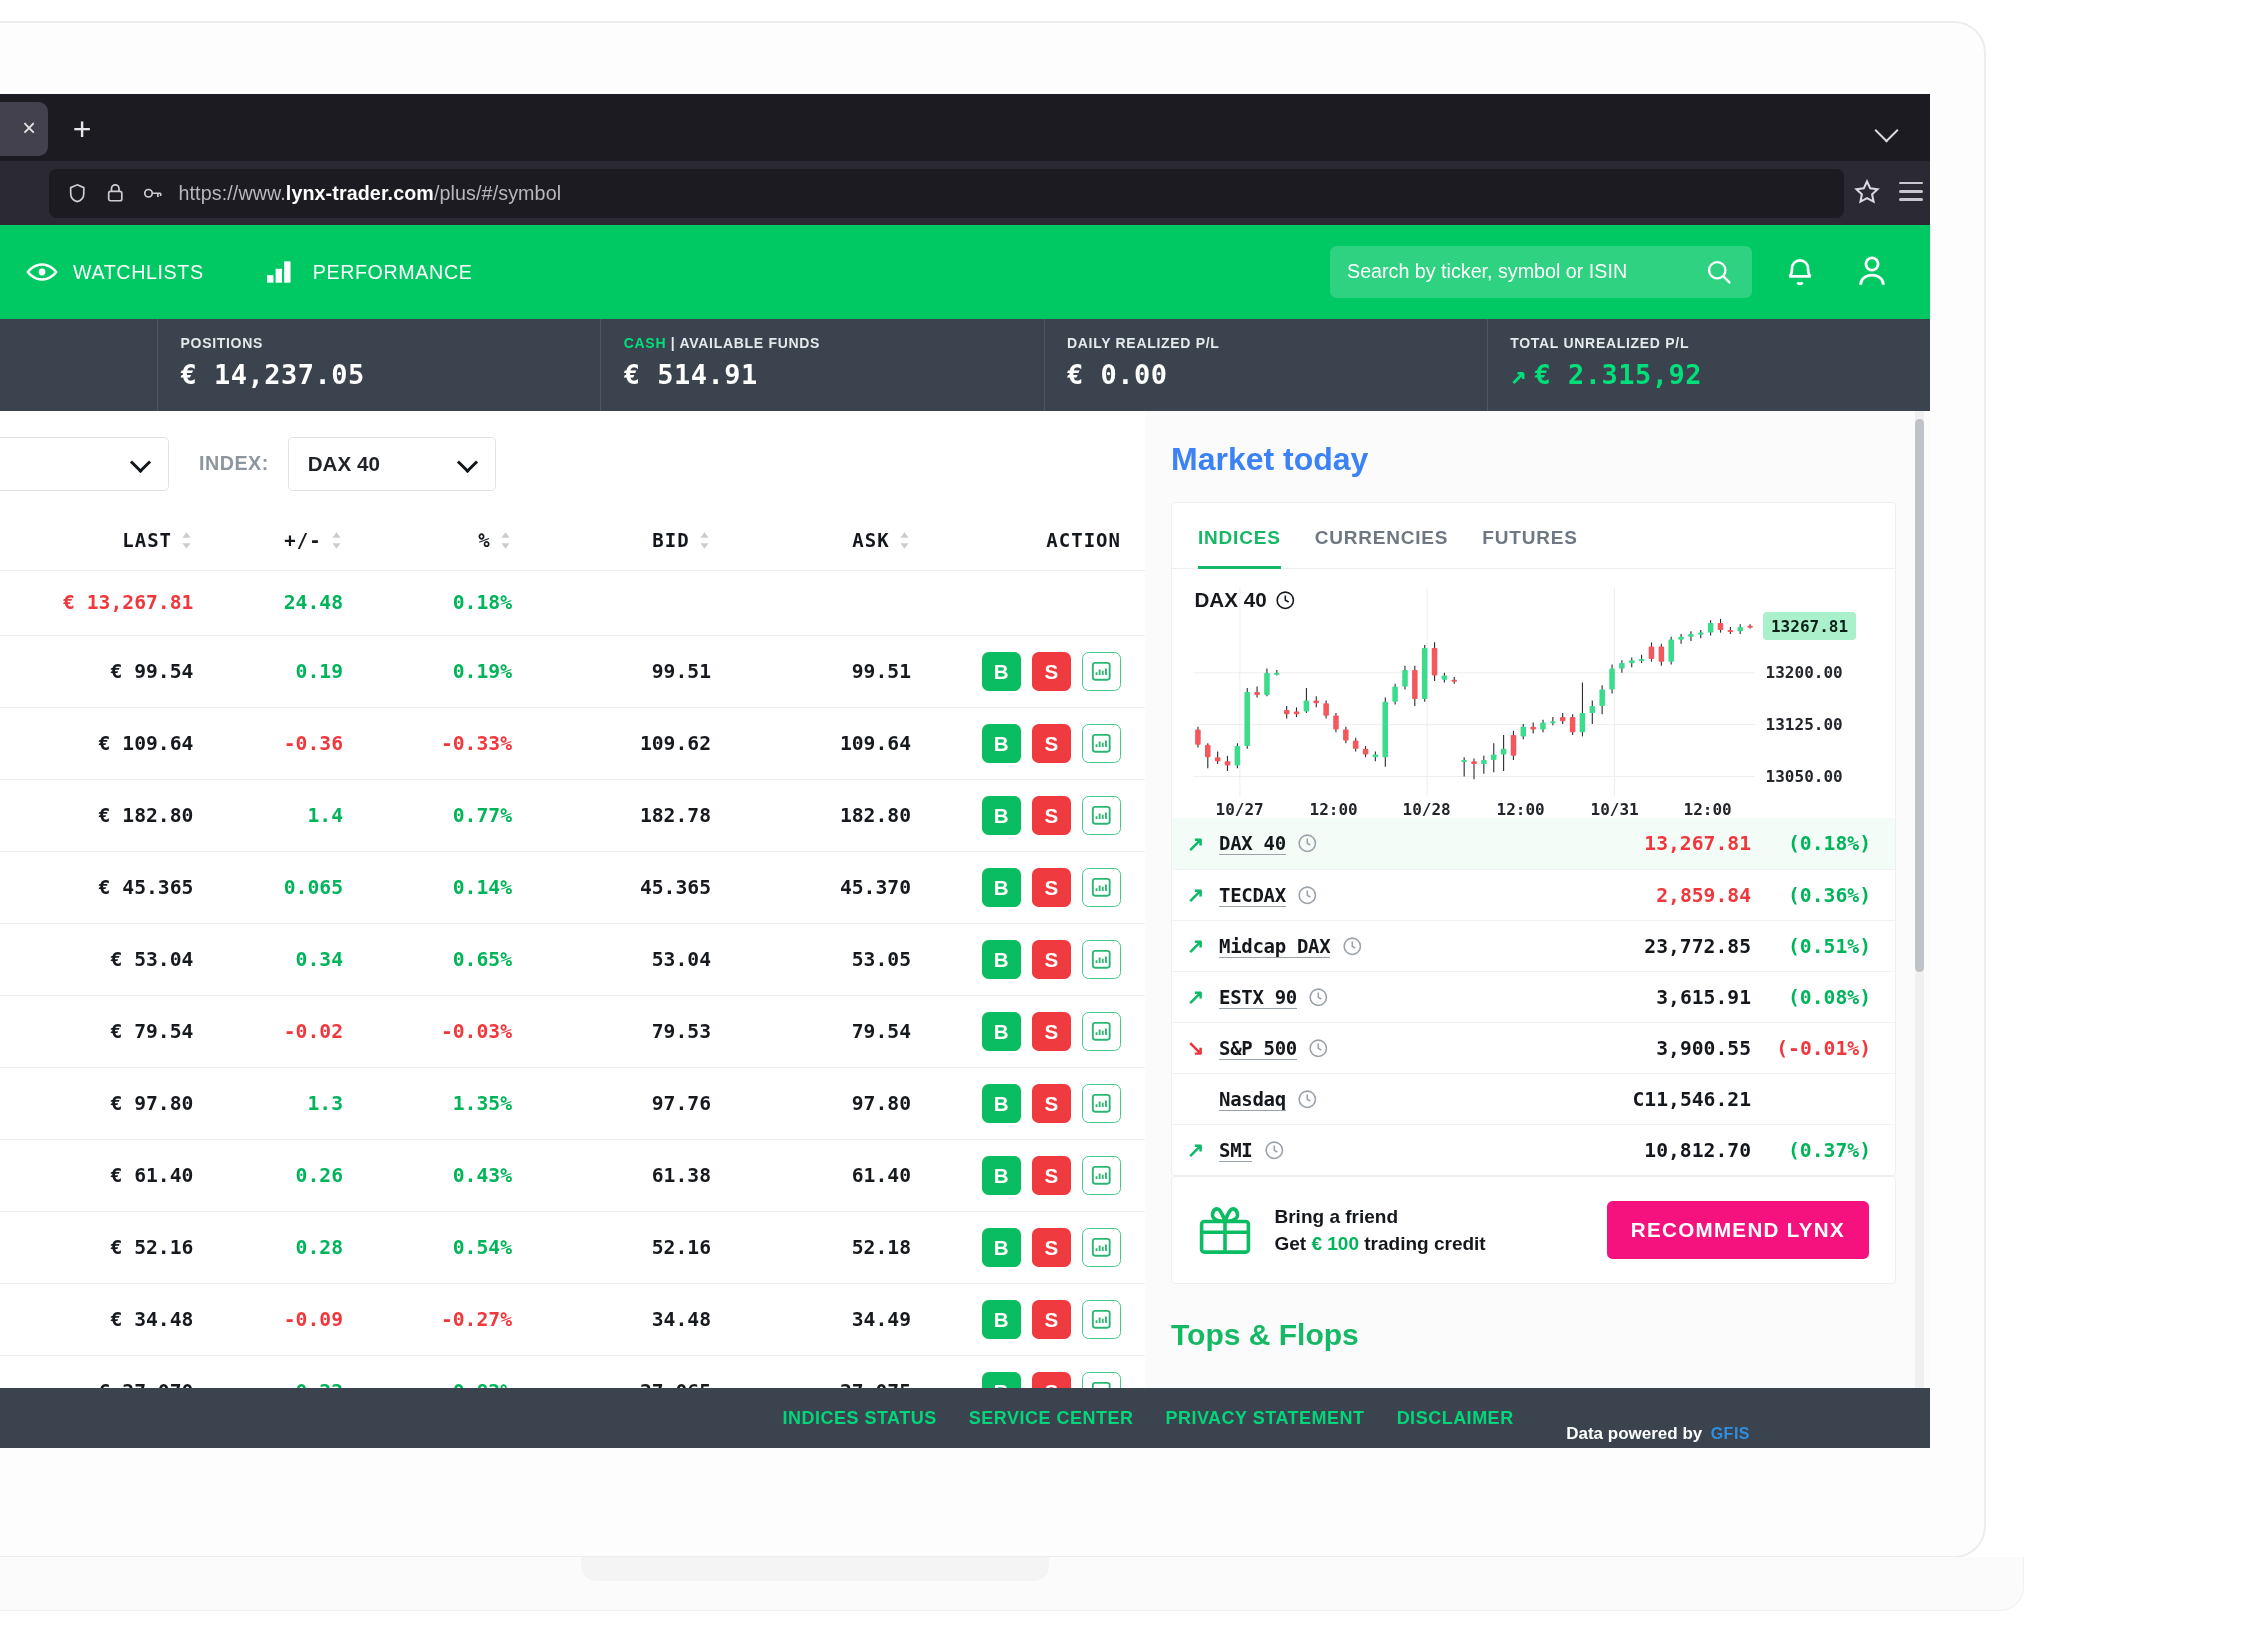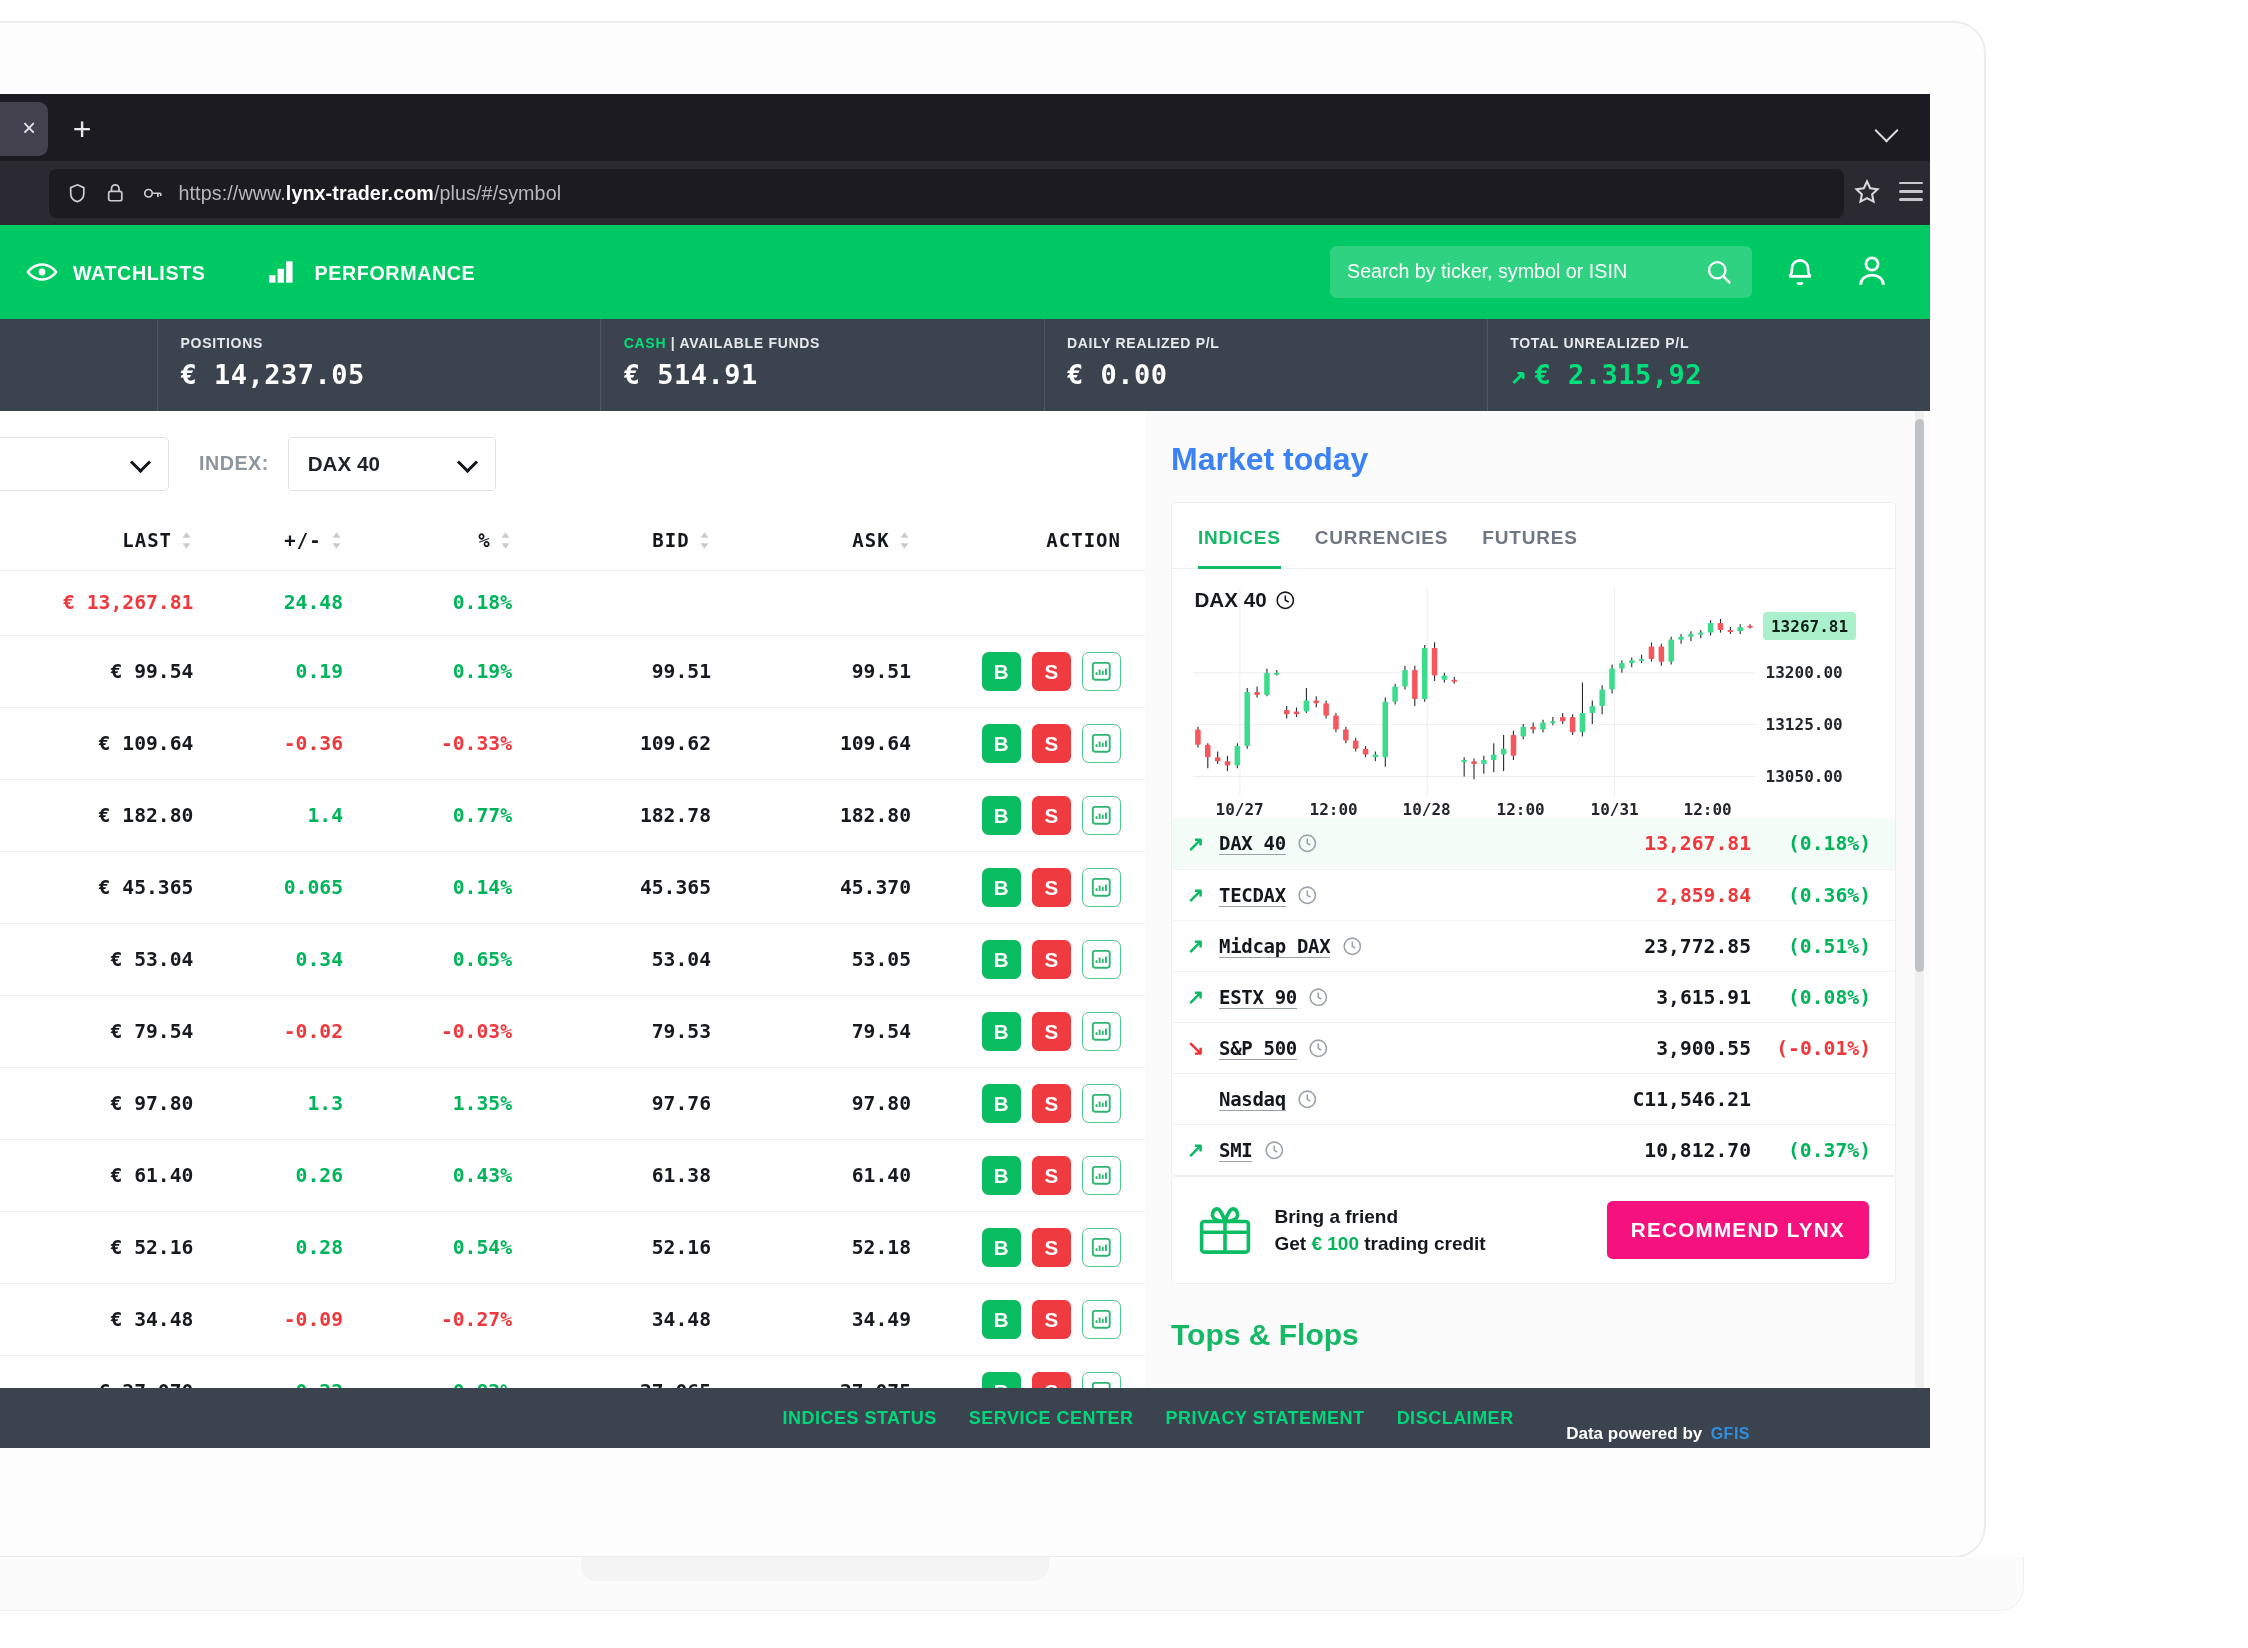--- a/index.html
+++ b/index.html
@@ -156,25 +156,25 @@
   
   .navbar {
     position: relative;
     height: 94px;
     background: #00c964;
     display: flex;
     align-items: center;
   }
   .nav-item {
     display: flex;
-    align-items: flex-end;
+    align-items: center;
     gap: 15px;
     color: #ffffff;
     font-size: 19.7px;
-    font-weight: 700;
+    font-weight: 400;
     letter-spacing: 0.6px;
   }
   .nav-item.first { margin-left: 26px; }
   .nav-item.second { margin-left: 62px; }
   .nav-ico { width: 32px; height: 26px; }
   .search-wrap {
     position: absolute;
     right: 178px; top: 20.6px;
     width: 422px; height: 52px;
     background: rgba(255,255,255,.18);

